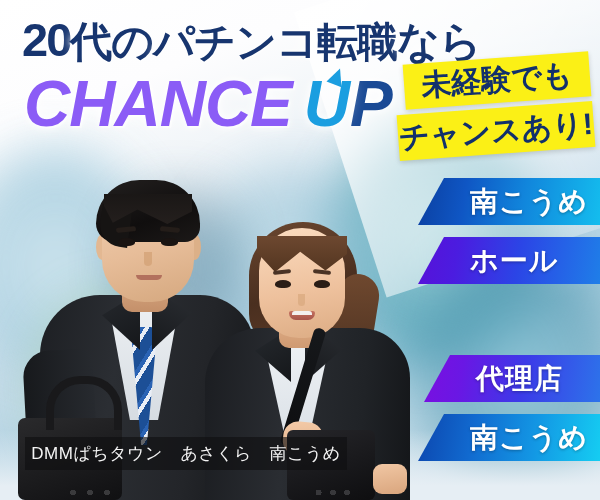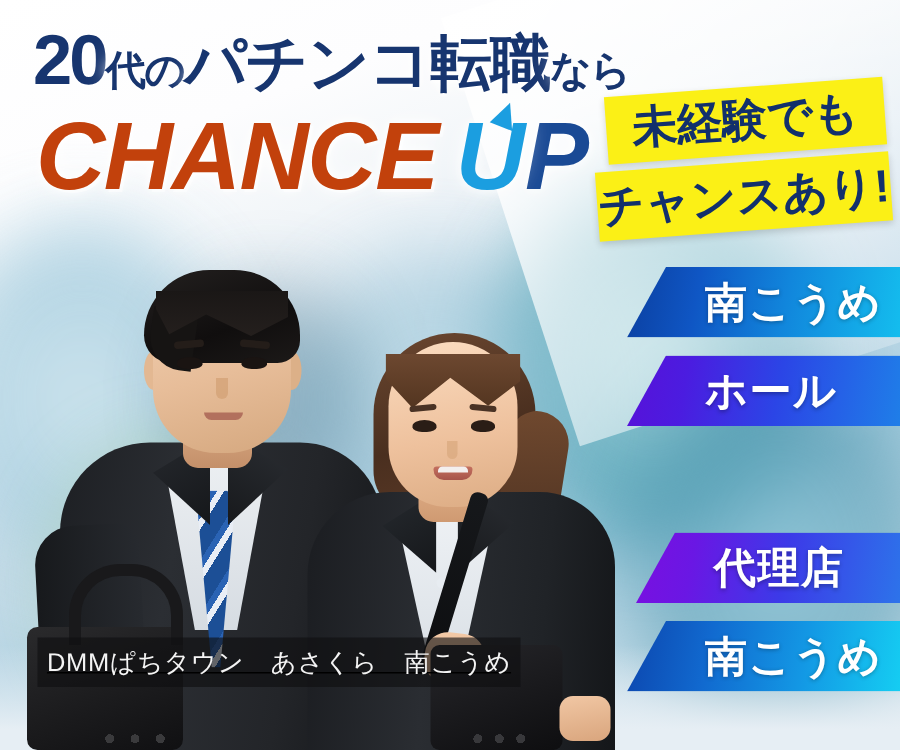--- a/index.html
+++ b/index.html
@@ -194,30 +194,30 @@
 
   
   .headline{
     position:absolute;left:22px;top:16px;
     font-size:41px;font-weight:700;color:#17356f;
     letter-spacing:-1px;line-height:1;white-space:nowrap;
     text-shadow:0 0 7px rgba(255,255,255,.95),0 0 14px rgba(255,255,255,.85),
                 0 2px 2px rgba(255,255,255,.7);
   }
   .headline .num{font-size:47px;letter-spacing:-2px;}
-  .headline .sm{font-size:27px;}
+  .headline .sm{font-size:42px;}
 
   
   .logo{
     position:absolute;left:24px;top:72px;white-space:nowrap;
     font-style:italic;font-weight:700;font-size:64px;line-height:1;
     letter-spacing:-1px;
   }
   .logo .chance{
-    color:#c2410c;
+    color:#8b5cf6;
     text-shadow:0 0 8px rgba(255,255,255,.95),0 0 16px rgba(255,255,255,.8),
                 2px 2px 0 rgba(255,255,255,.5);
   }
   .logo .u-wrap{position:relative;display:inline-block;margin-left:12px;}
   .logo .u{
     color:#1b9ee0;
     text-shadow:0 0 8px rgba(255,255,255,.95),0 0 16px rgba(255,255,255,.8);
   }
   .logo .u-arrow{
     position:absolute;right:4px;top:-4px;width:0;height:0;
@@ -251,23 +251,23 @@
     box-shadow:0 2px 6px rgba(0,0,0,.22);
   }
   .tag1{left:418px;top:178px;width:182px;background:linear-gradient(100deg,#0b3fa0 0%,#0f56c4 26%,#1186dc 58%,#14bdee 100%);}
   .tag2{left:418px;top:237px;width:182px;background:linear-gradient(100deg,#5811d8 0%,#4b1ce0 22%,#2b45e6 55%,#1f7ee8 100%);font-family:Liberation Serif, serif;}
   .tag3{left:410px;top:296px;width:190px;background:linear-gradient(100deg,#0a3a9c 0%,#0d52bd 28%,#1283da 62%,#13b4ea 100%);}
   .tag4{left:424px;top:355px;width:176px;background:linear-gradient(100deg,#7a0fe0 0%,#6a17e4 22%,#3c3ae8 56%,#2d73ea 100%);}
   .tag5{left:418px;top:414px;width:182px;background:linear-gradient(100deg,#0c46ae 0%,#1169cf 30%,#1397e4 64%,#15cdf2 100%);}
 
   
   .credit{
-    position:absolute;left:25px;top:425px;width:322px;height:33px;
+    position:absolute;left:25px;top:437px;width:322px;height:33px;
     background:rgba(15,15,16,.62);
-    display:flex;align-items:center;justify-content:center;text-decoration:underline;
+    display:flex;align-items:center;justify-content:center;
   }
   .credit span{
     color:#f4f4f4;font-size:17px;font-weight:400;white-space:nowrap;letter-spacing:.5px;
   }
 </style>
 </head>
 <body>
 
 <div id="banner">
 

